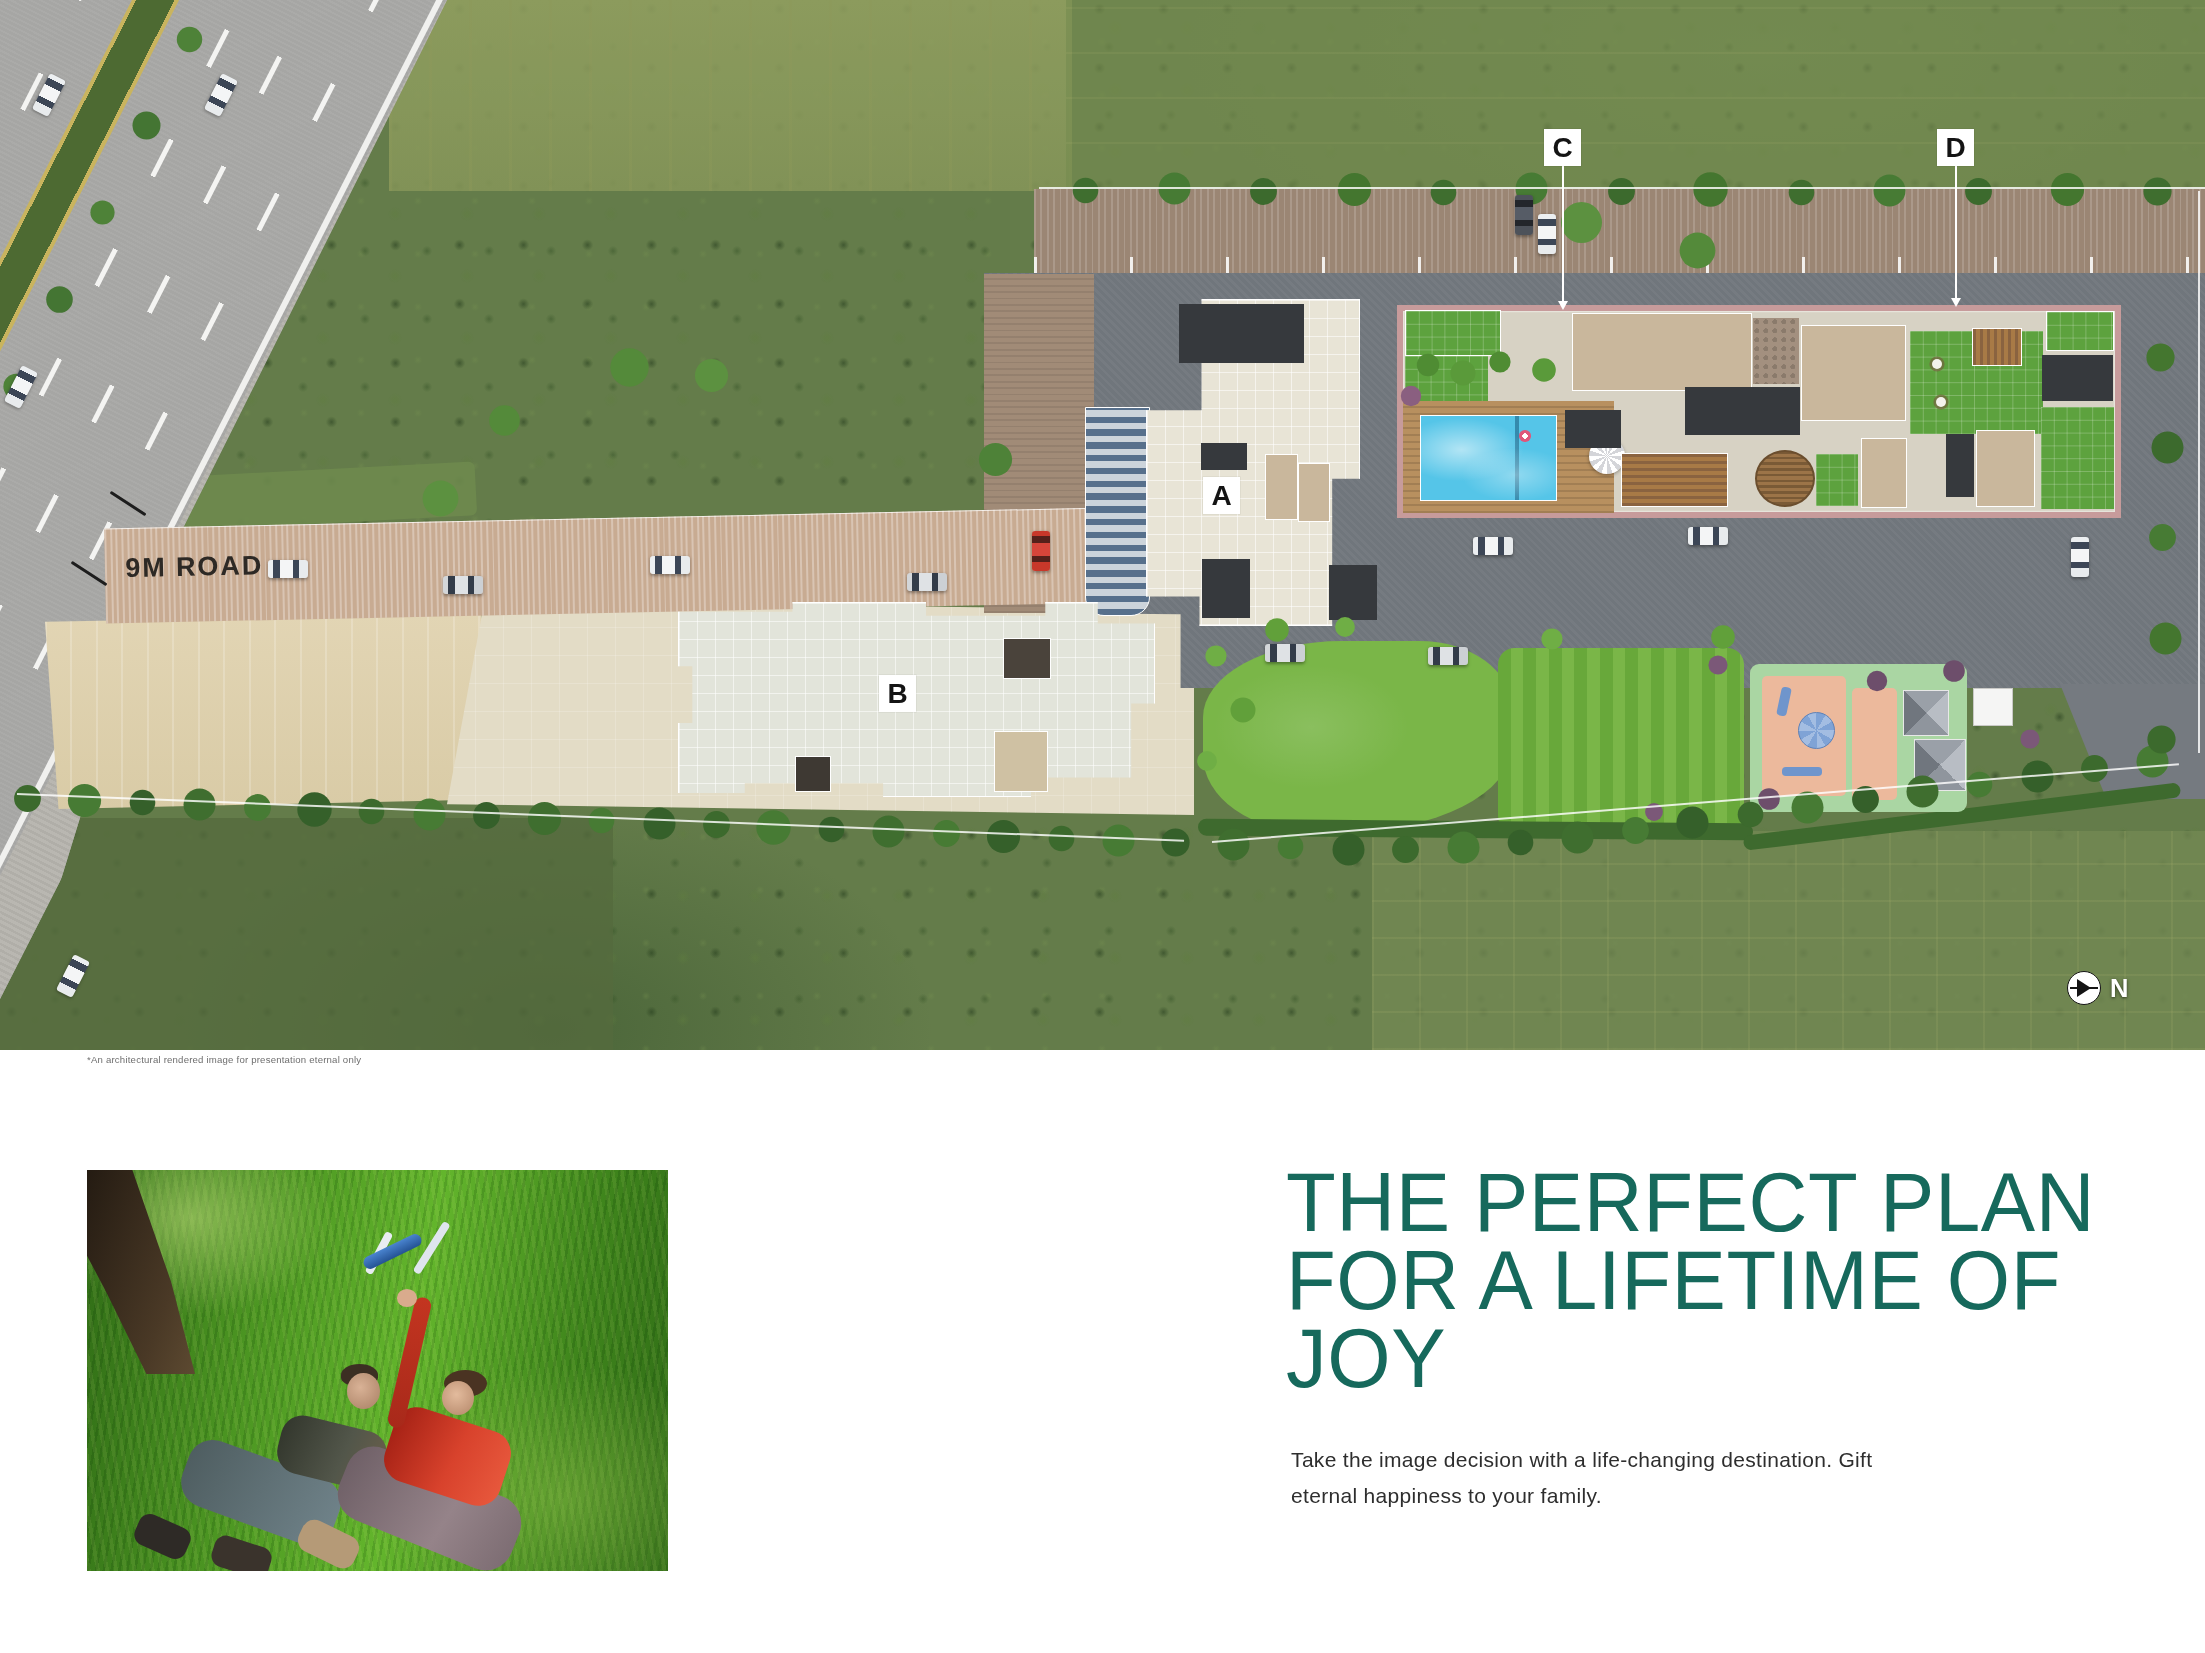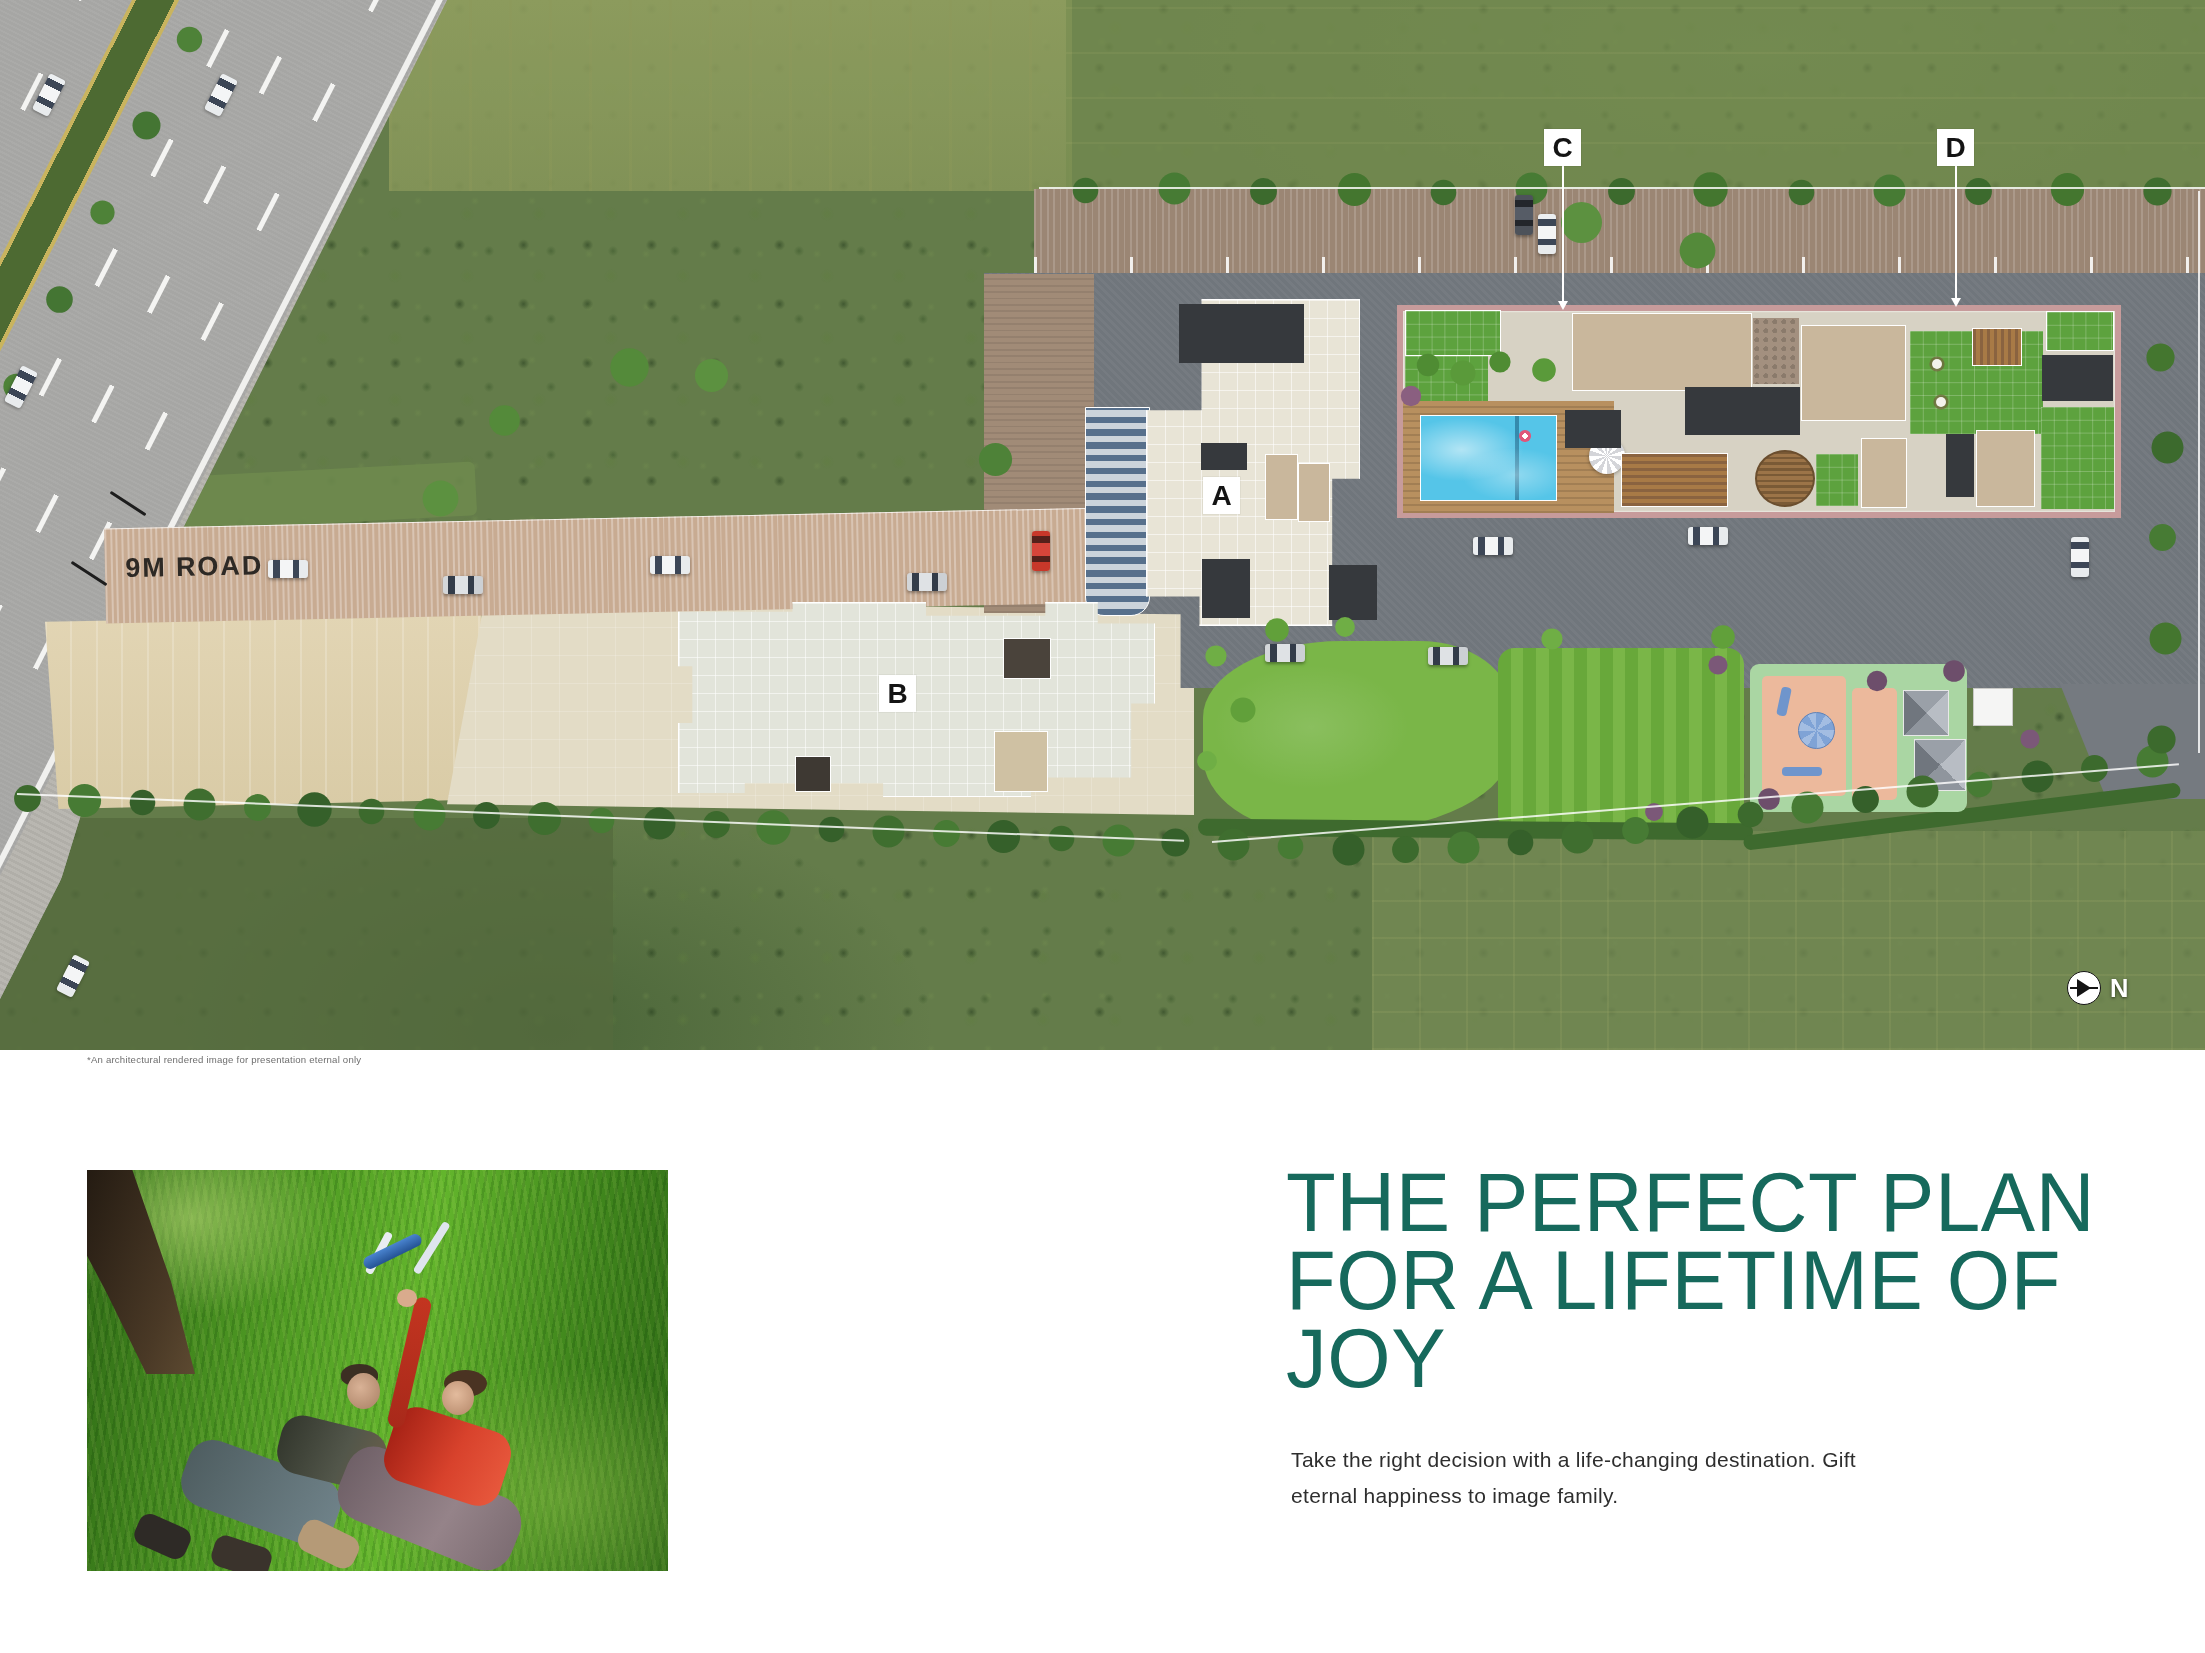--- a/index.html
+++ b/index.html
@@ -404,19 +404,19 @@
     <div class="ph k-hair2"></div>
     <div class="ph k-head2"></div>
   </div>
 
   <div class="copy">
     <h1 class="headline">
       <span>THE PERFECT PLAN</span>
       <span>FOR A LIFETIME OF JOY</span>
     </h1>
     <p class="bodytext">
-      <span>Take the right decision with a life-changing destination. Gift</span>
-      <span>eternal happiness to image family.</span>
+      <span>Take the image decision with a life-changing destination. Gift</span>
+      <span>eternal happiness to your family.</span>
     </p>
   </div>
 
 </div>
 
 
 </body></html>

